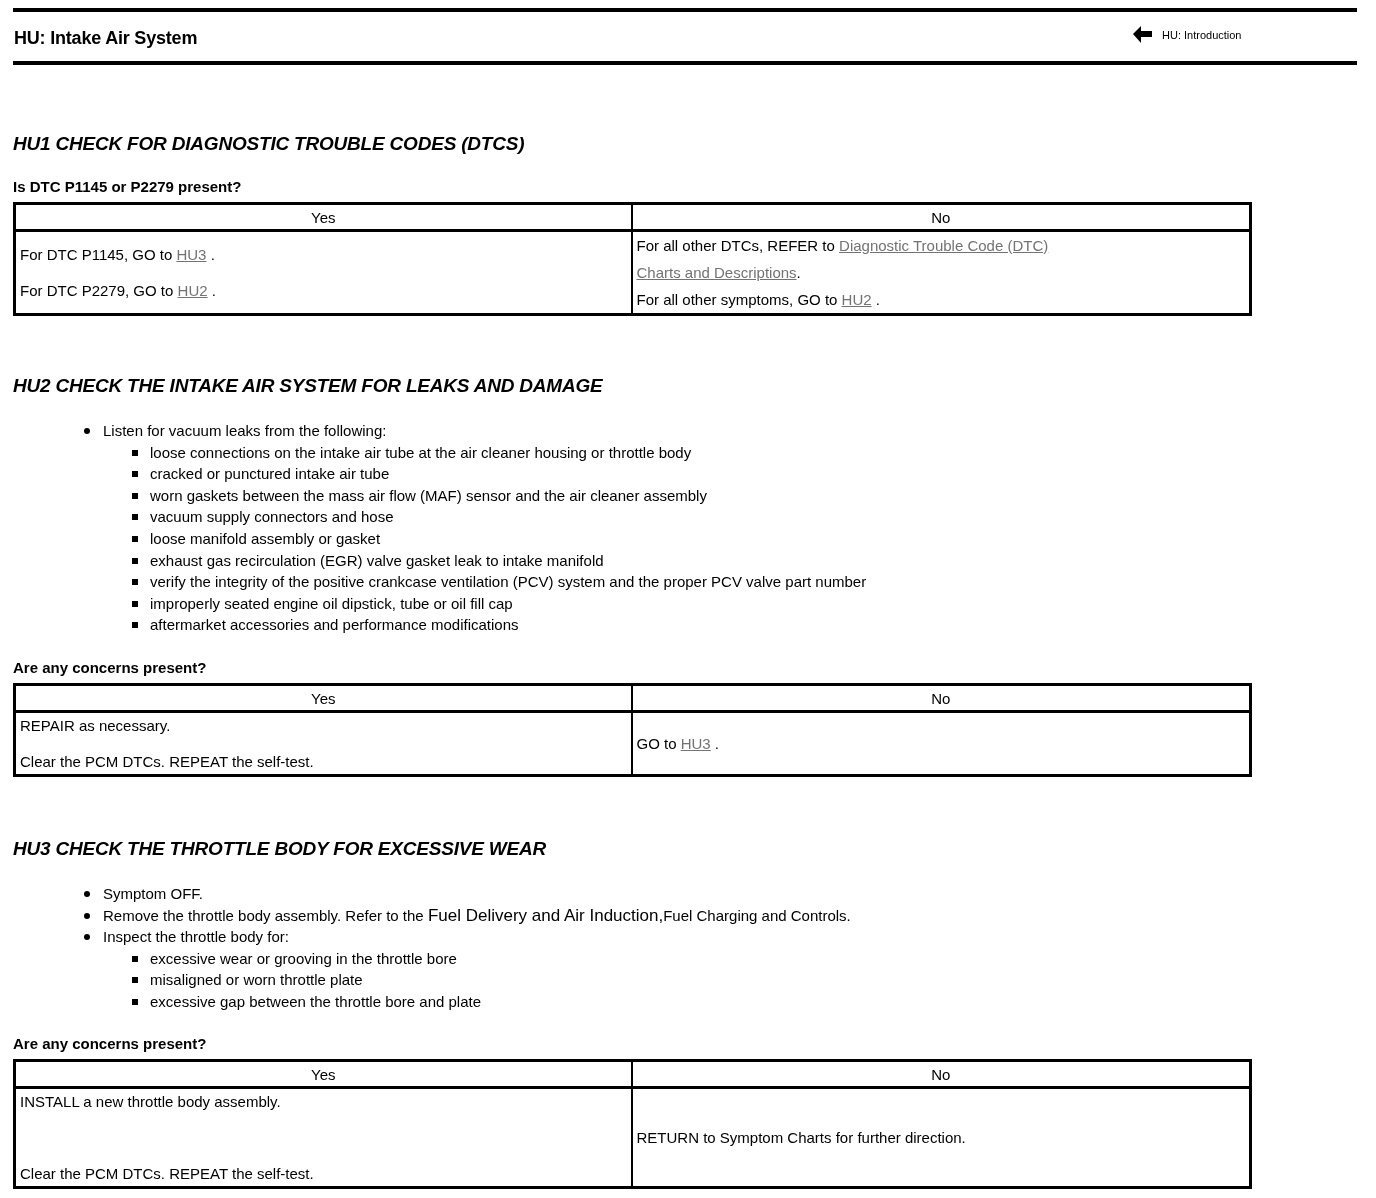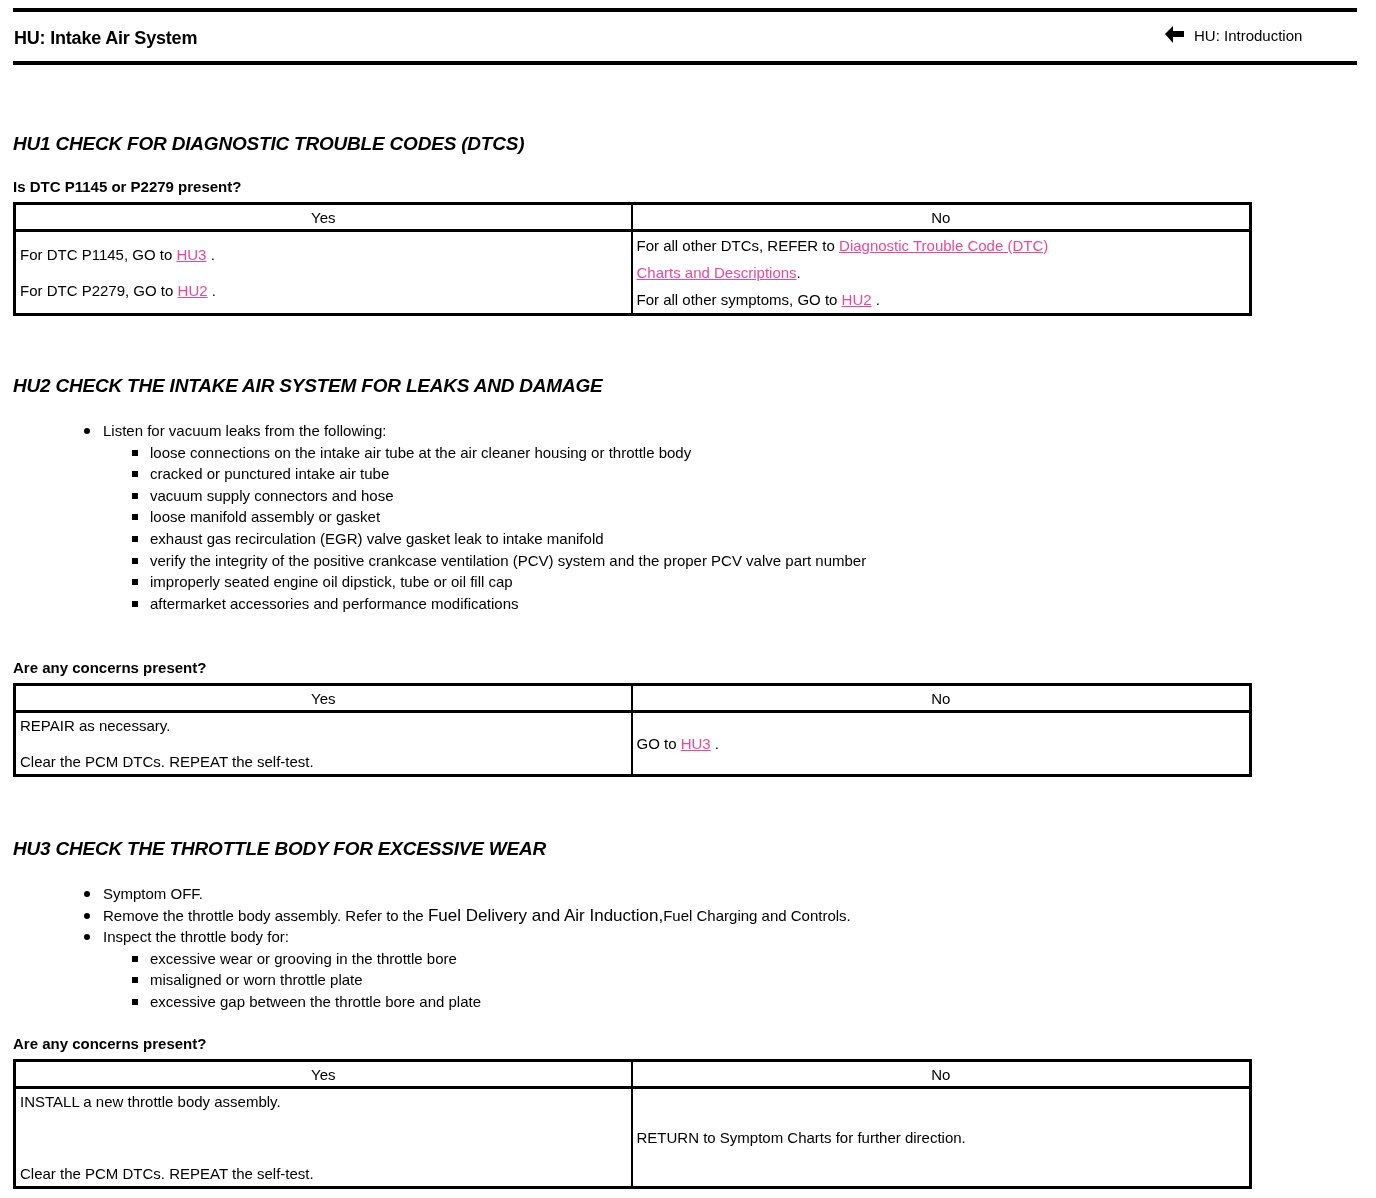--- a/index.html
+++ b/index.html
@@ -30,25 +30,25 @@
       left: 14px;
       top: 24px;
       font-size: 18px;
       font-weight: bold;
       letter-spacing: -0.2px;
       margin: 0;
       line-height: 28px;
     }
     .back-link {
       position: absolute;
-      left: 1165px;
+      left: 1133px;
       top: 26px;
       display: flex;
       align-items: center;
-      font-size: 15px;
+      font-size: 11px;
       color: #000;
       text-decoration: none;
       cursor: pointer;
     }
     .back-link .arrow {
       display: inline-block;
       width: 20px;
       height: 18px;
       margin-right: 9px;
     }
@@ -99,21 +99,21 @@
       font-size: 15px;
     }
     table.decision col.c1 { width: 617px; }
     table.decision col.c2 { width: 619px; }
 
     .cell-line {
       display: block;
       white-space: nowrap;
     }
     .link {
-      color: #ec4899;
+      color: #737373;
       text-decoration: underline;
       cursor: pointer;
     }
 
     ul.steps {
       position: absolute;
       left: 0;
       margin: 0;
       padding: 0;
       list-style: none;
@@ -215,20 +215,21 @@
 
 <h2 class="section-heading" style="top:374px;">HU2 CHECK THE INTAKE AIR SYSTEM FOR LEAKS AND DAMAGE</h2>
 
 <ul class="steps" style="top:420px;">
   <li>
     <span class="bullet"></span>
     <span>Listen for vacuum leaks from the following:</span>
     <ul class="sub">
       <li><span class="sq"></span><span>loose connections on the intake air tube at the air cleaner housing or throttle body</span></li>
       <li><span class="sq"></span><span>cracked or punctured intake air tube</span></li>
+      <li><span class="sq"></span><span>worn gaskets between the mass air flow (MAF) sensor and the air cleaner assembly</span></li>
       <li><span class="sq"></span><span>vacuum supply connectors and hose</span></li>
       <li><span class="sq"></span><span>loose manifold assembly or gasket</span></li>
       <li><span class="sq"></span><span>exhaust gas recirculation (EGR) valve gasket leak to intake manifold</span></li>
       <li><span class="sq"></span><span>verify the integrity of the positive crankcase ventilation (PCV) system and the proper PCV valve part number</span></li>
       <li><span class="sq"></span><span>improperly seated engine oil dipstick, tube or oil fill cap</span></li>
       <li><span class="sq"></span><span>aftermarket accessories and performance modifications</span></li>
     </ul>
   </li>
 </ul>
 

